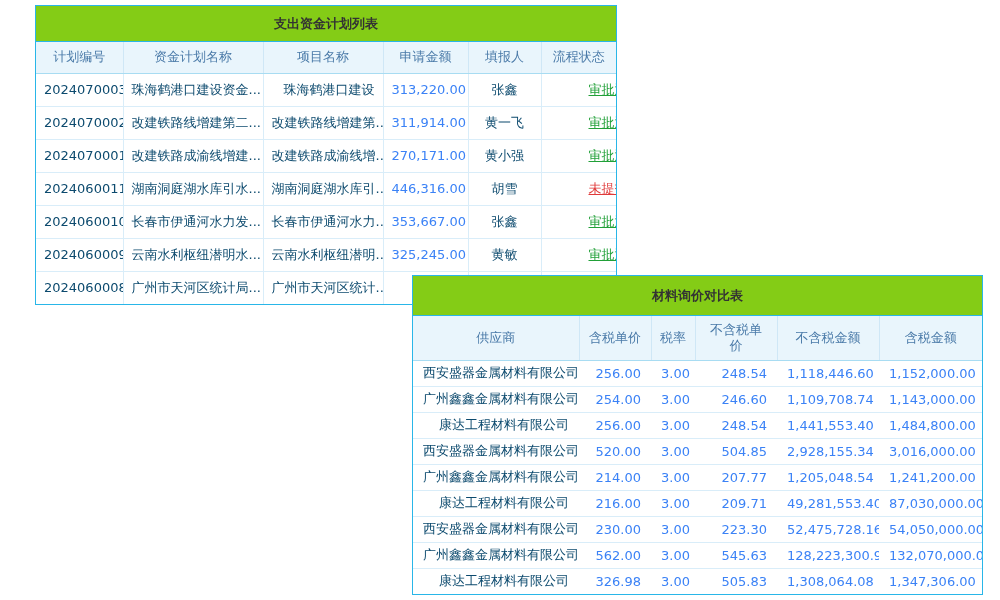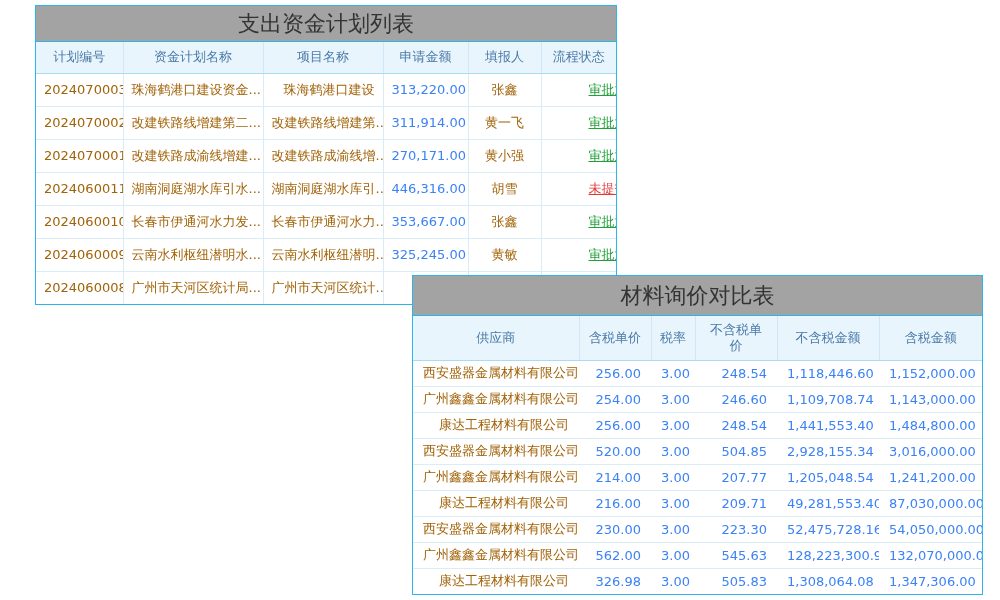--- a/index.html
+++ b/index.html
@@ -11,39 +11,39 @@
     overflow:hidden;
     color:#333;
   }
   .panel {
     position:absolute;
     background:#ffffff;
     border:1px solid #29b6e8;
   }
   .panel-title {
     display:flex; align-items:center; justify-content:center;
-    font-weight:normal; font-size:22px; color:#333;
+    font-weight:bold; font-size:13px; color:#333;
     border-bottom:1px solid #29b6e8;
-    background:#a3a3a3;
+    background:#84cc16;
   }
   table { border-collapse:collapse; table-layout:fixed; width:100%; }
   th {
     background:#e9f5fc; color:#4a7aa8; font-weight:normal; font-size:13px;
     border-right:1px solid #cfe7f6; border-bottom:1px solid #a8dcf2;
     text-align:center; vertical-align:middle; padding:0 4px;
   }
   th:last-child { border-right:none; }
   td {
     font-size:13px; padding:0 8px; white-space:nowrap; overflow:hidden;
     border-bottom:1px solid #d9edf9; vertical-align:middle;
   }
   .c-left { text-align:right; }
   .c-center { text-align:center; }
   .c-right { text-align:right; }
-  .link { color:#a16207; cursor:pointer; }
+  .link { color:#0c4a6e; cursor:pointer; }
   .amount, .num { color:#3b82f6; }
   .status-link { text-decoration:underline; cursor:pointer; }
 
   
   #panel1 { left:35px; top:5px; width:582px; }
   #panel1 .panel-title { height:36px; }
   #panel1 th { height:31px; }
   #panel1 td { height:33px; border-right:1px solid #d9edf9; }
   #panel1 td:last-child { border-right:none;padding-left:47px; }
   #panel1 tbody tr:last-child td { border-bottom:none; }

